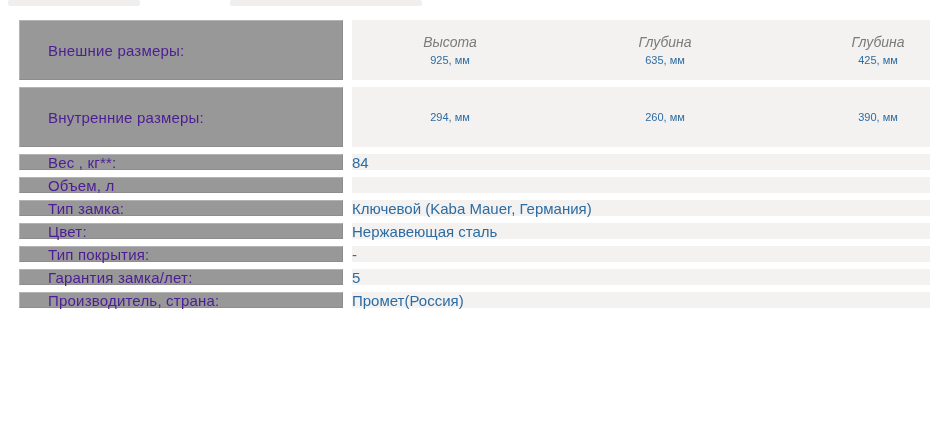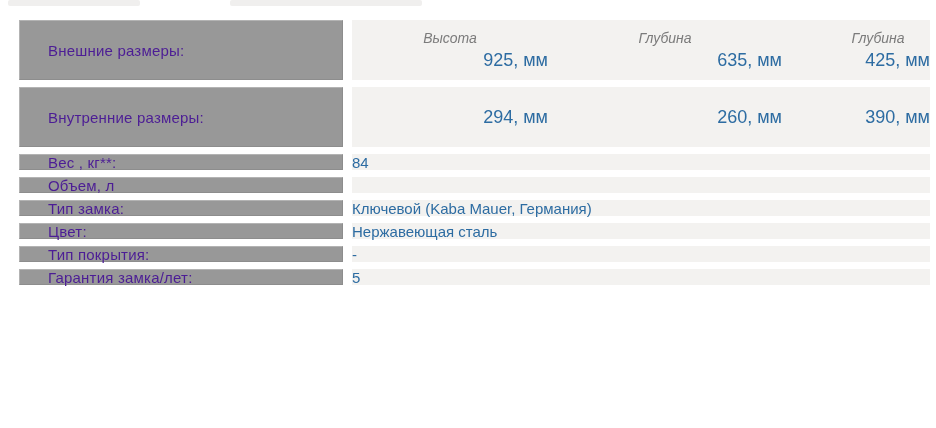--- a/index.html
+++ b/index.html
@@ -52,21 +52,21 @@
   }
 
   .value-cell.dims {
     display: grid;
     grid-template-columns: 196px 234px 1fr;
     align-items: center;
   }
   .dim-col { text-align: center; }
   .dim-col.c3 { padding-left: 44px; }
   .dim-header { color: #7b7b7b; font-size: 14px; margin-bottom: 4px; font-style: italic; }
-  .dim-value  { color: #2d6ca2; font-size: 18px; text-align: right; }
+  .dim-value  { color: #2d6ca2; font-size: 11px; }
 </style>
 </head>
 <body>
 
 <div class="ghost g1"></div>
 <div class="ghost g2"></div>
 
 <div class="spec-table">
 
   <div class="row tall">
@@ -125,14 +125,18 @@
   <div class="row short">
     <div class="label-cell">Тип покрытия:</div>
     <div class="value-cell spec">-</div>
   </div>
 
   <div class="row short">
     <div class="label-cell">Гарантия замка/лет:</div>
     <div class="value-cell spec">5</div>
   </div>
 
+  <div class="row short">
+    <div class="label-cell">Производитель, страна:</div>
+    <div class="value-cell spec">Промет(Россия)</div>
+  </div>
 
 </div>
 
 </body></html>

